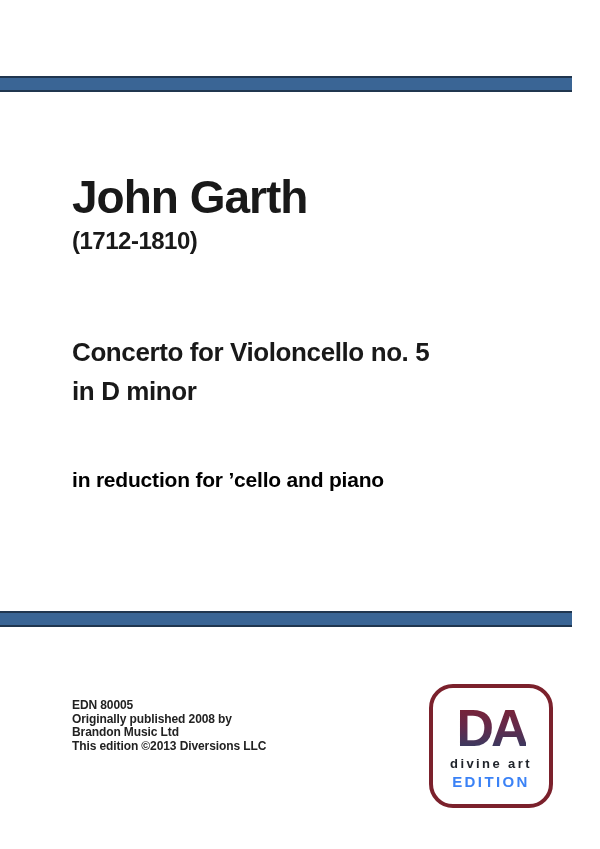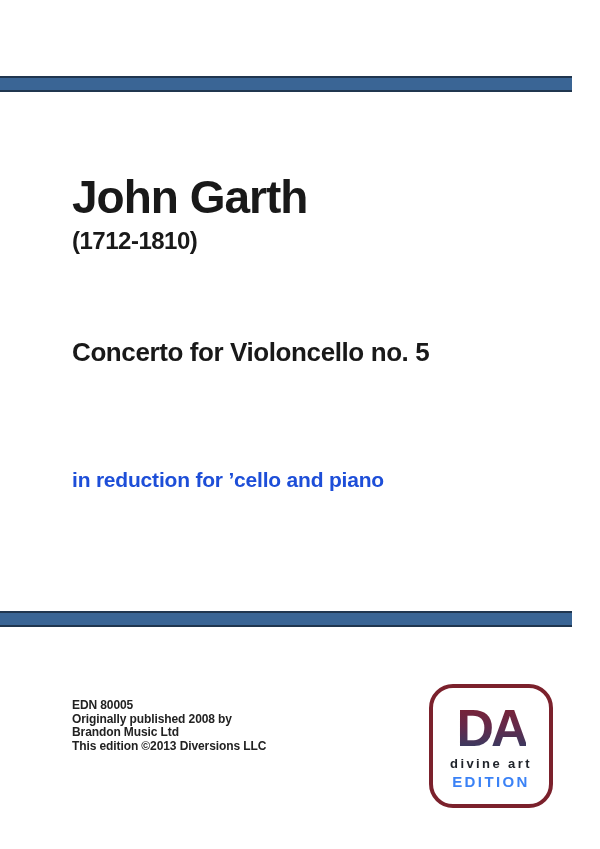--- a/index.html
+++ b/index.html
@@ -60,21 +60,21 @@
     line-height: 39px;
     color: #191919;
   }
   .subtitle {
     position: absolute;
     left: 72px;
     top: 468px;
     font-size: 21px;
     font-weight: bold;
     letter-spacing: -0.2px;
-    color: #1d4ed8;
+    color: #000000;
   }
 
   
   .imprint {
     position: absolute;
     left: 72px;
     top: 699px;
     font-size: 12px;
     font-weight: bold;
     line-height: 13.5px;
@@ -134,20 +134,21 @@
 <div class="page">
 
   <div class="rule rule-top"></div>
 
   <h1 class="composer">John Garth</h1>
 
   <div class="dates">(1712-1810)</div>
 
   <div class="work-title">
     <div>Concerto for Violoncello no. 5</div>
+    <div>in D minor</div>
   </div>
 
   <div class="subtitle">in reduction for ’cello and piano</div>
 
   <div class="rule rule-bottom"></div>
 
   <div class="imprint">
     <div>EDN 80005</div>
     <div>Originally published 2008 by</div>
     <div>Brandon Music Ltd</div>

